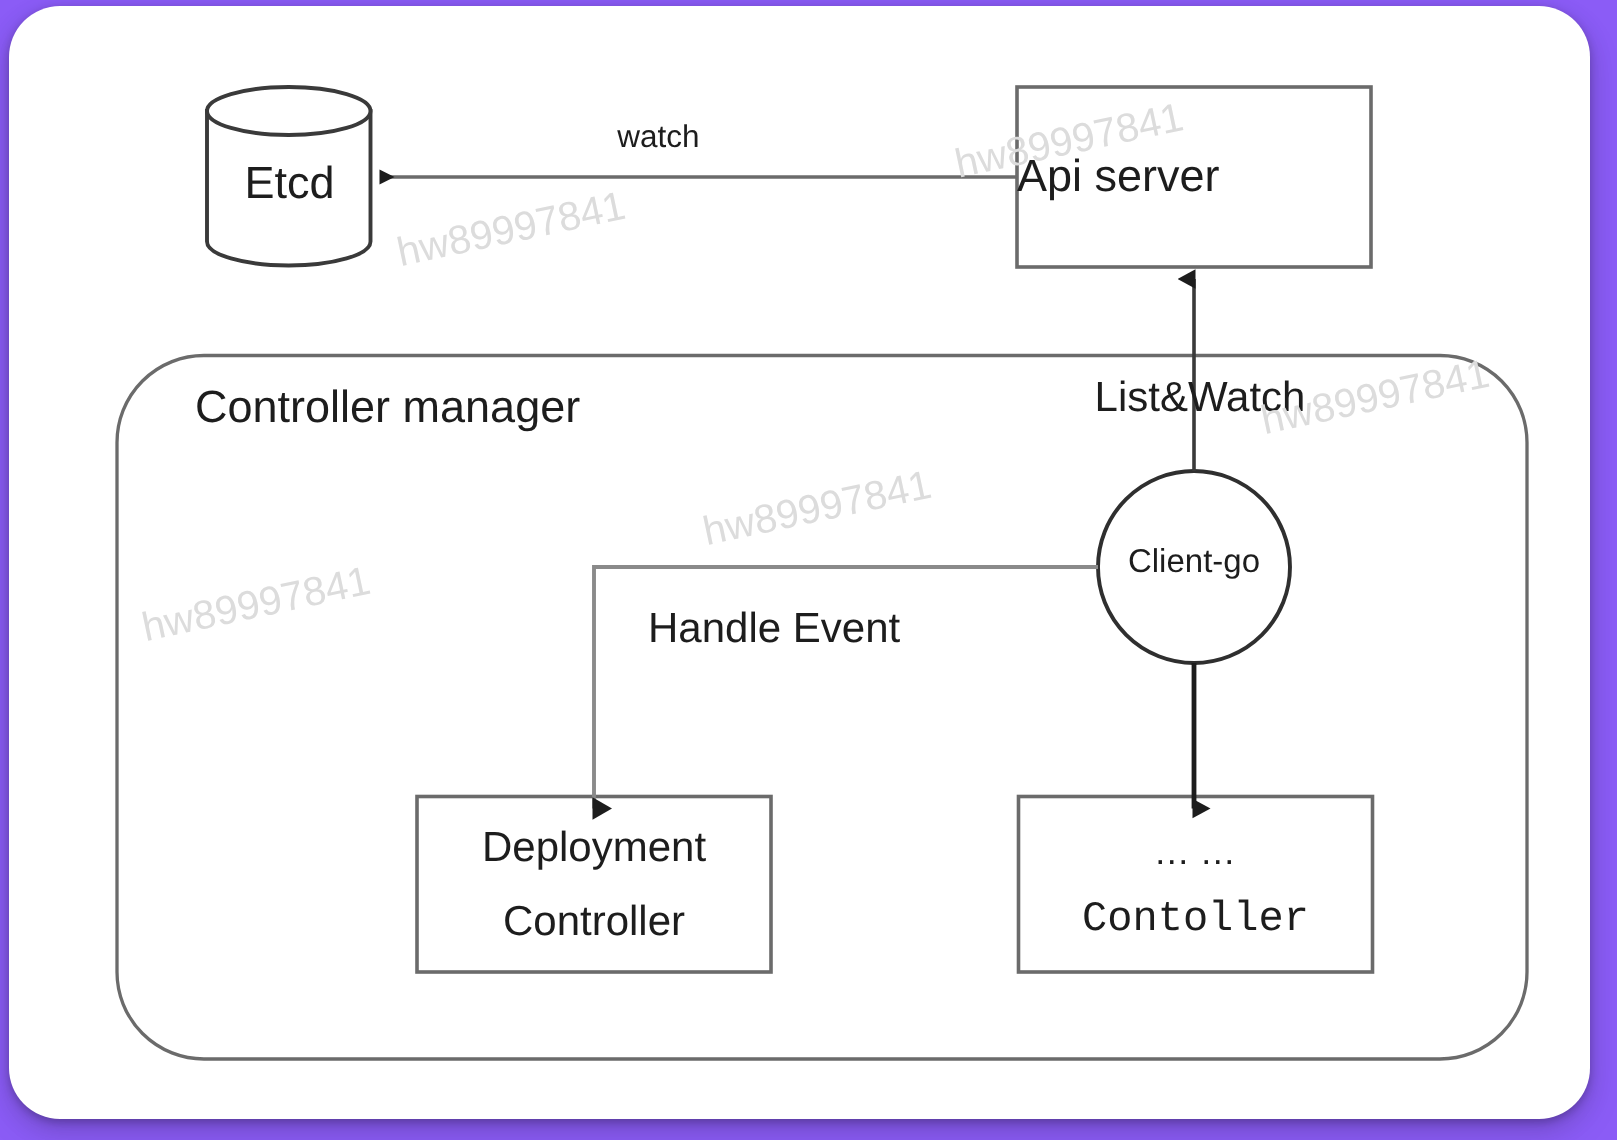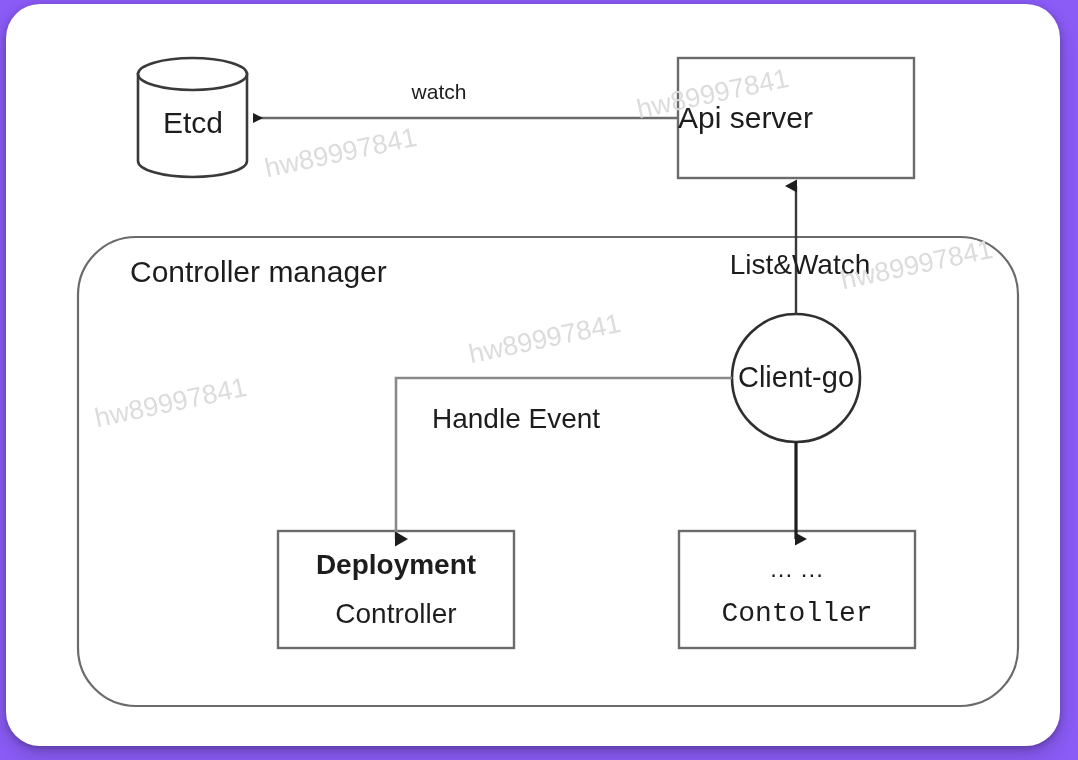--- a/index.html
+++ b/index.html
@@ -60,37 +60,37 @@
   .lbl-apiserver {
     left: 678px; top: 101px; width: 236px;
     text-align: left; font-size: 30px;
   }
   .lbl-cm {
     left: 130px; top: 255px;
     font-size: 30px;
   }
   .lbl-clientgo {
     left: 713px; top: 361px; width: 166px;
-    text-align: center; font-size: 29px;
+    text-align: center; font-size: 22px;
   }
   .lbl-watch {
     left: 336px; top: 80px; width: 206px;
     text-align: center; font-size: 21px;
   }
   .lbl-listwatch {
     left: 700px; top: 249px; width: 200px;
     text-align: center; font-size: 28px;
   }
   .lbl-handle {
     left: 432px; top: 403px; width: 250px;
     text-align: left; font-size: 28px;
   }
   .lbl-deploy-1 {
     left: 278px; top: 549px; width: 236px;
-    text-align: center; font-size: 28px; font-weight: bold;
+    text-align: center; font-size: 28px;
   }
   .lbl-deploy-2 {
     left: 278px; top: 598px; width: 236px;
     text-align: center; font-size: 28px;
   }
   .lbl-ctl-1 {
     left: 679px; top: 555px; width: 236px;
     text-align: center; font-size: 24px; letter-spacing: 1px;
   }
   .lbl-ctl-2 {

